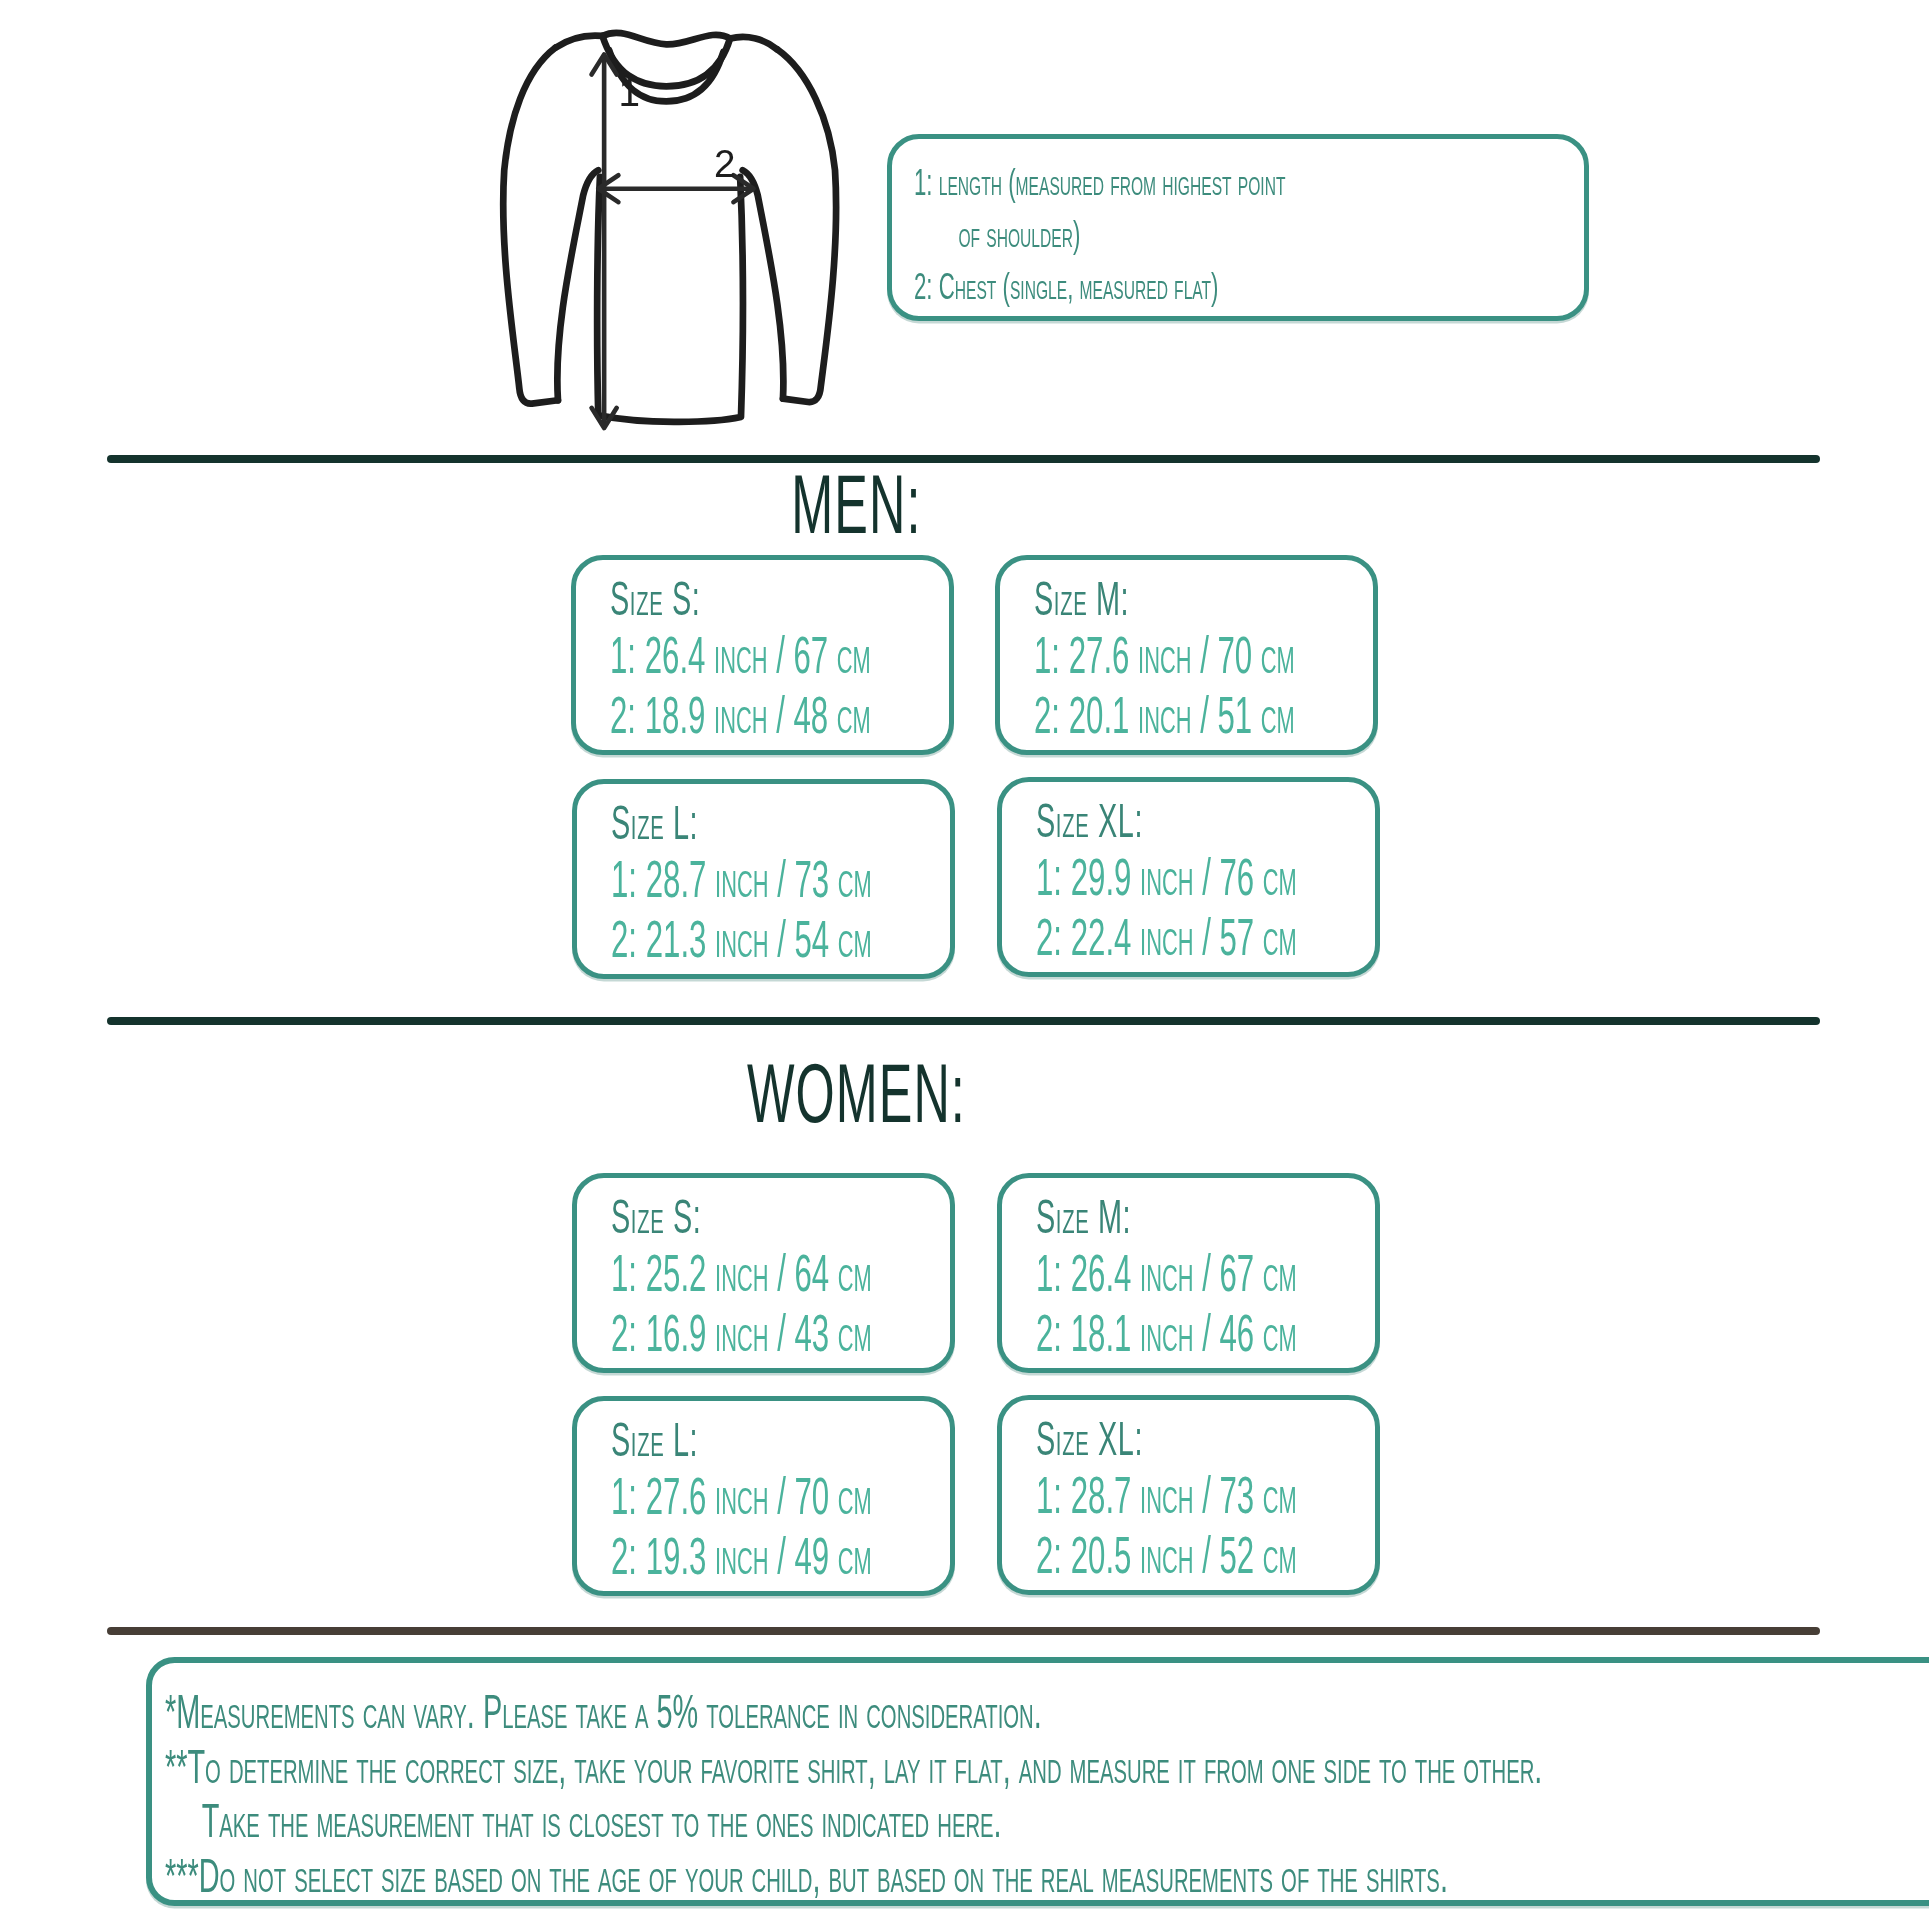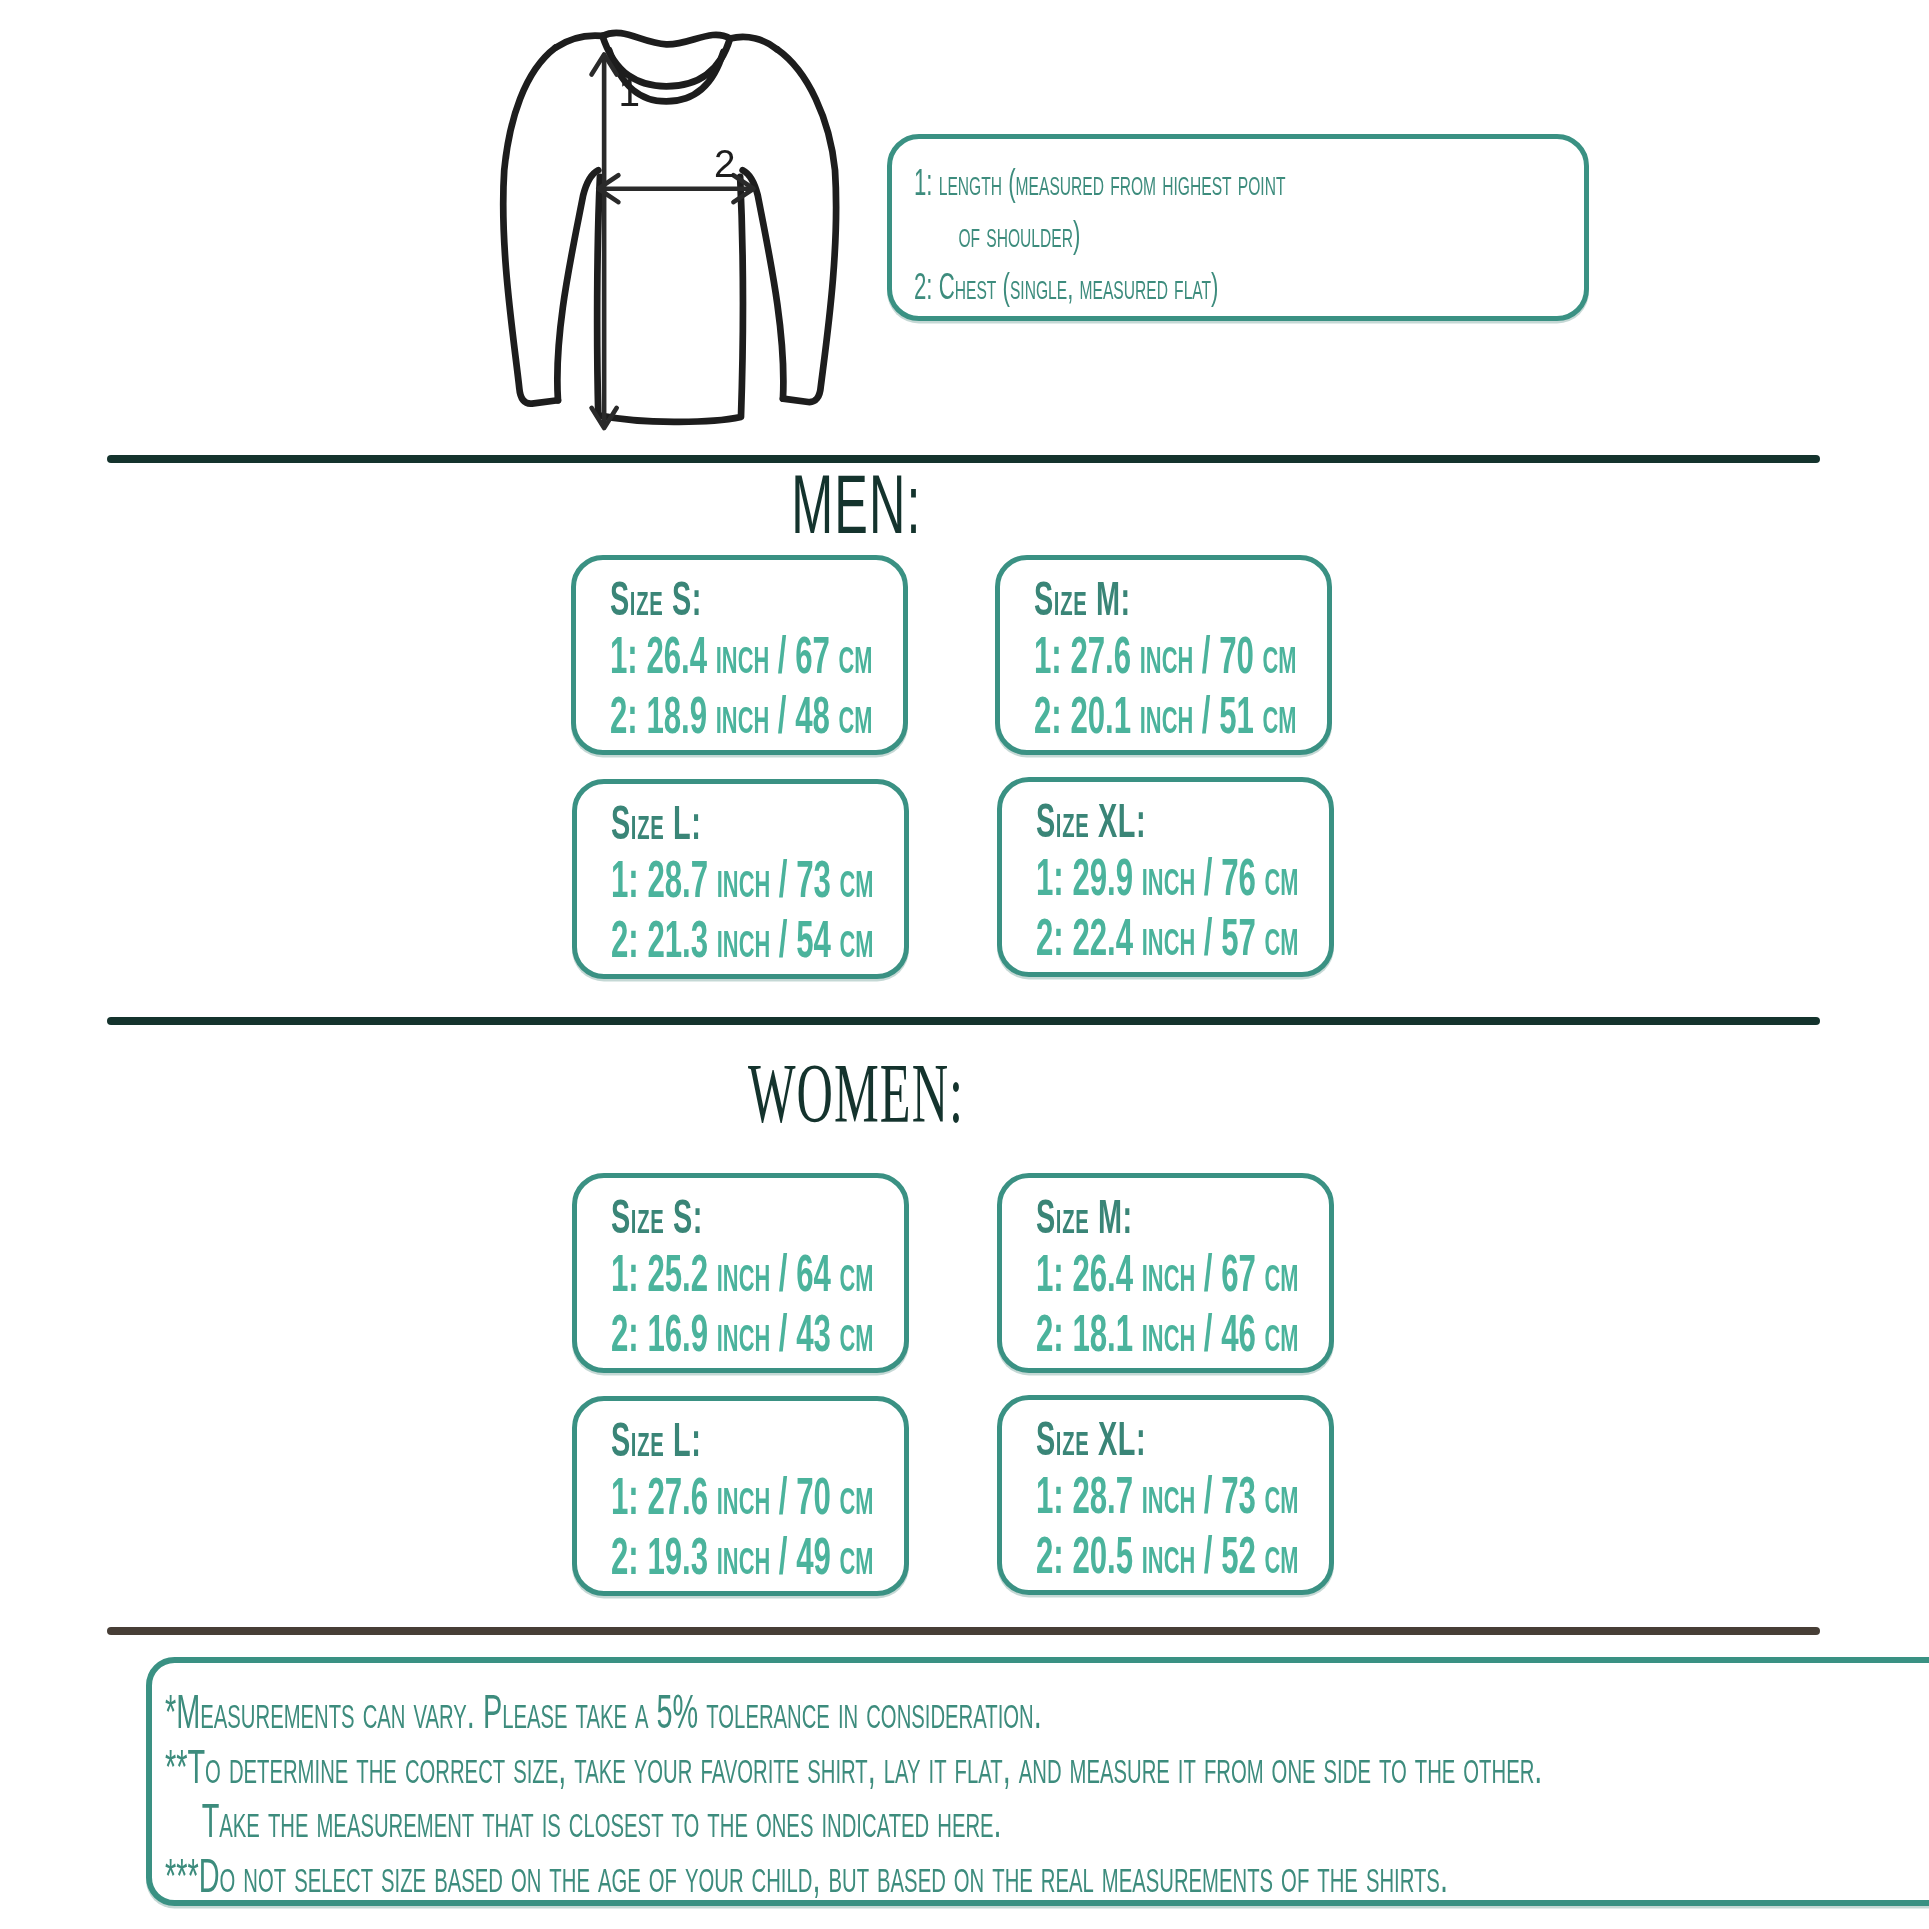--- a/index.html
+++ b/index.html
@@ -47,24 +47,24 @@
   
   .heading {
     position: absolute; left: 0; width: 1712px; text-align: center;
     color: #14332d; white-space: nowrap;
   }
   .heading span {
     display: inline-block; font-size: 84px; line-height: 87px;
     letter-spacing: 1.7px; transform: scaleX(0.6);
   }
   .h-men   { top: 461px; }
-  .h-women { top: 1050px; font-family: Liberation Serif, serif; }
-
-  
-  .size-box { width: 337px; height: 200px; font-weight: bold; }
+  .h-women { top: 1050px; }
+
+  
+  .size-box { width: 383px; height: 200px; }
   .m-s  { left: 571px;  top: 555px; }
   .m-m  { left: 995px; top: 555px; }
   .m-l  { left: 572px;  top: 779px; }
   .m-xl { left: 997px; top: 777px; }
   .w-s  { left: 572px;  top: 1173px; }
   .w-m  { left: 997px; top: 1173px; }
   .w-l  { left: 572px;  top: 1396px; }
   .w-xl { left: 997px; top: 1395px; }
 
   .size-text { position: absolute; left: 34px; top: 13.4px; width: 436px; }

